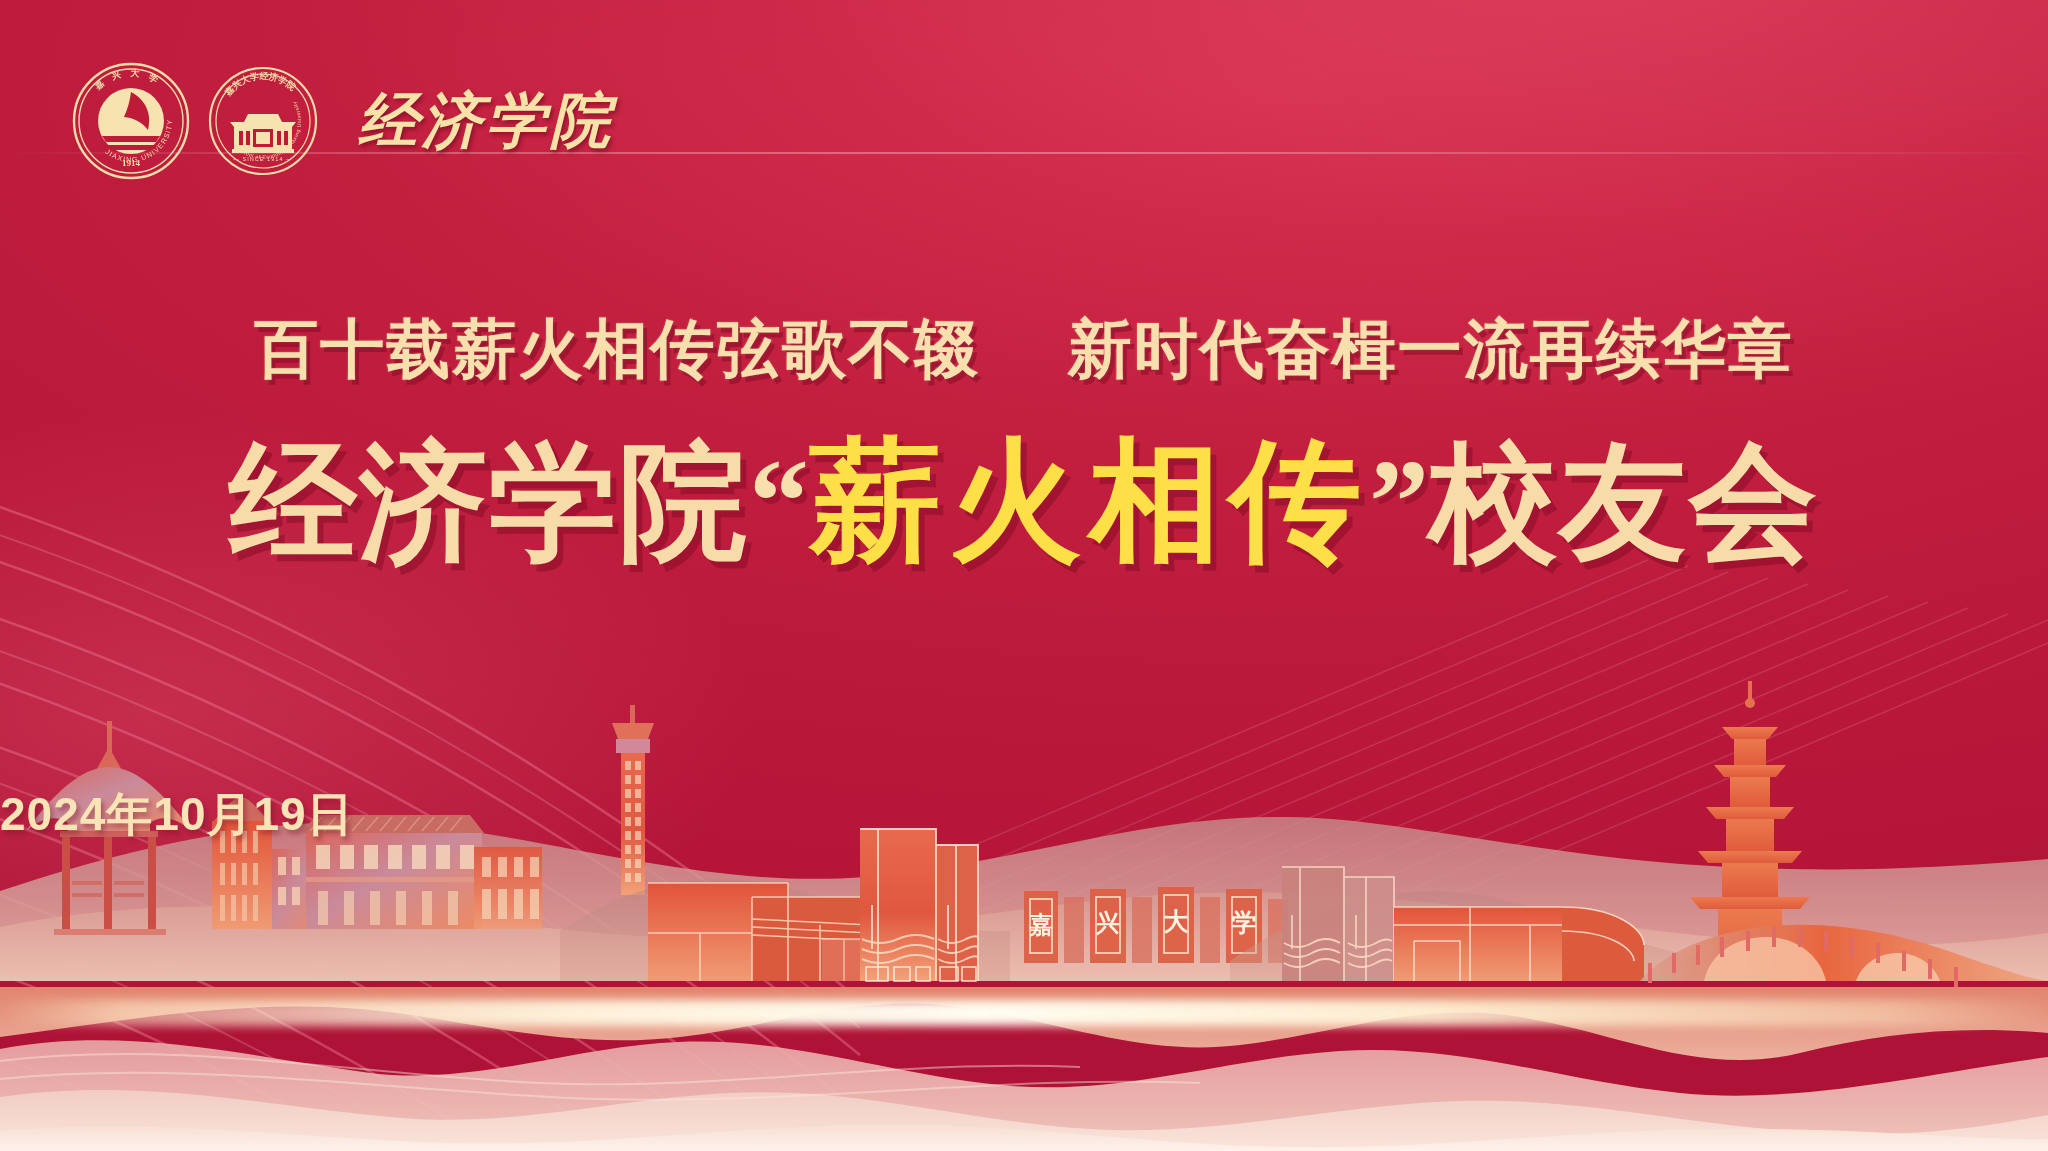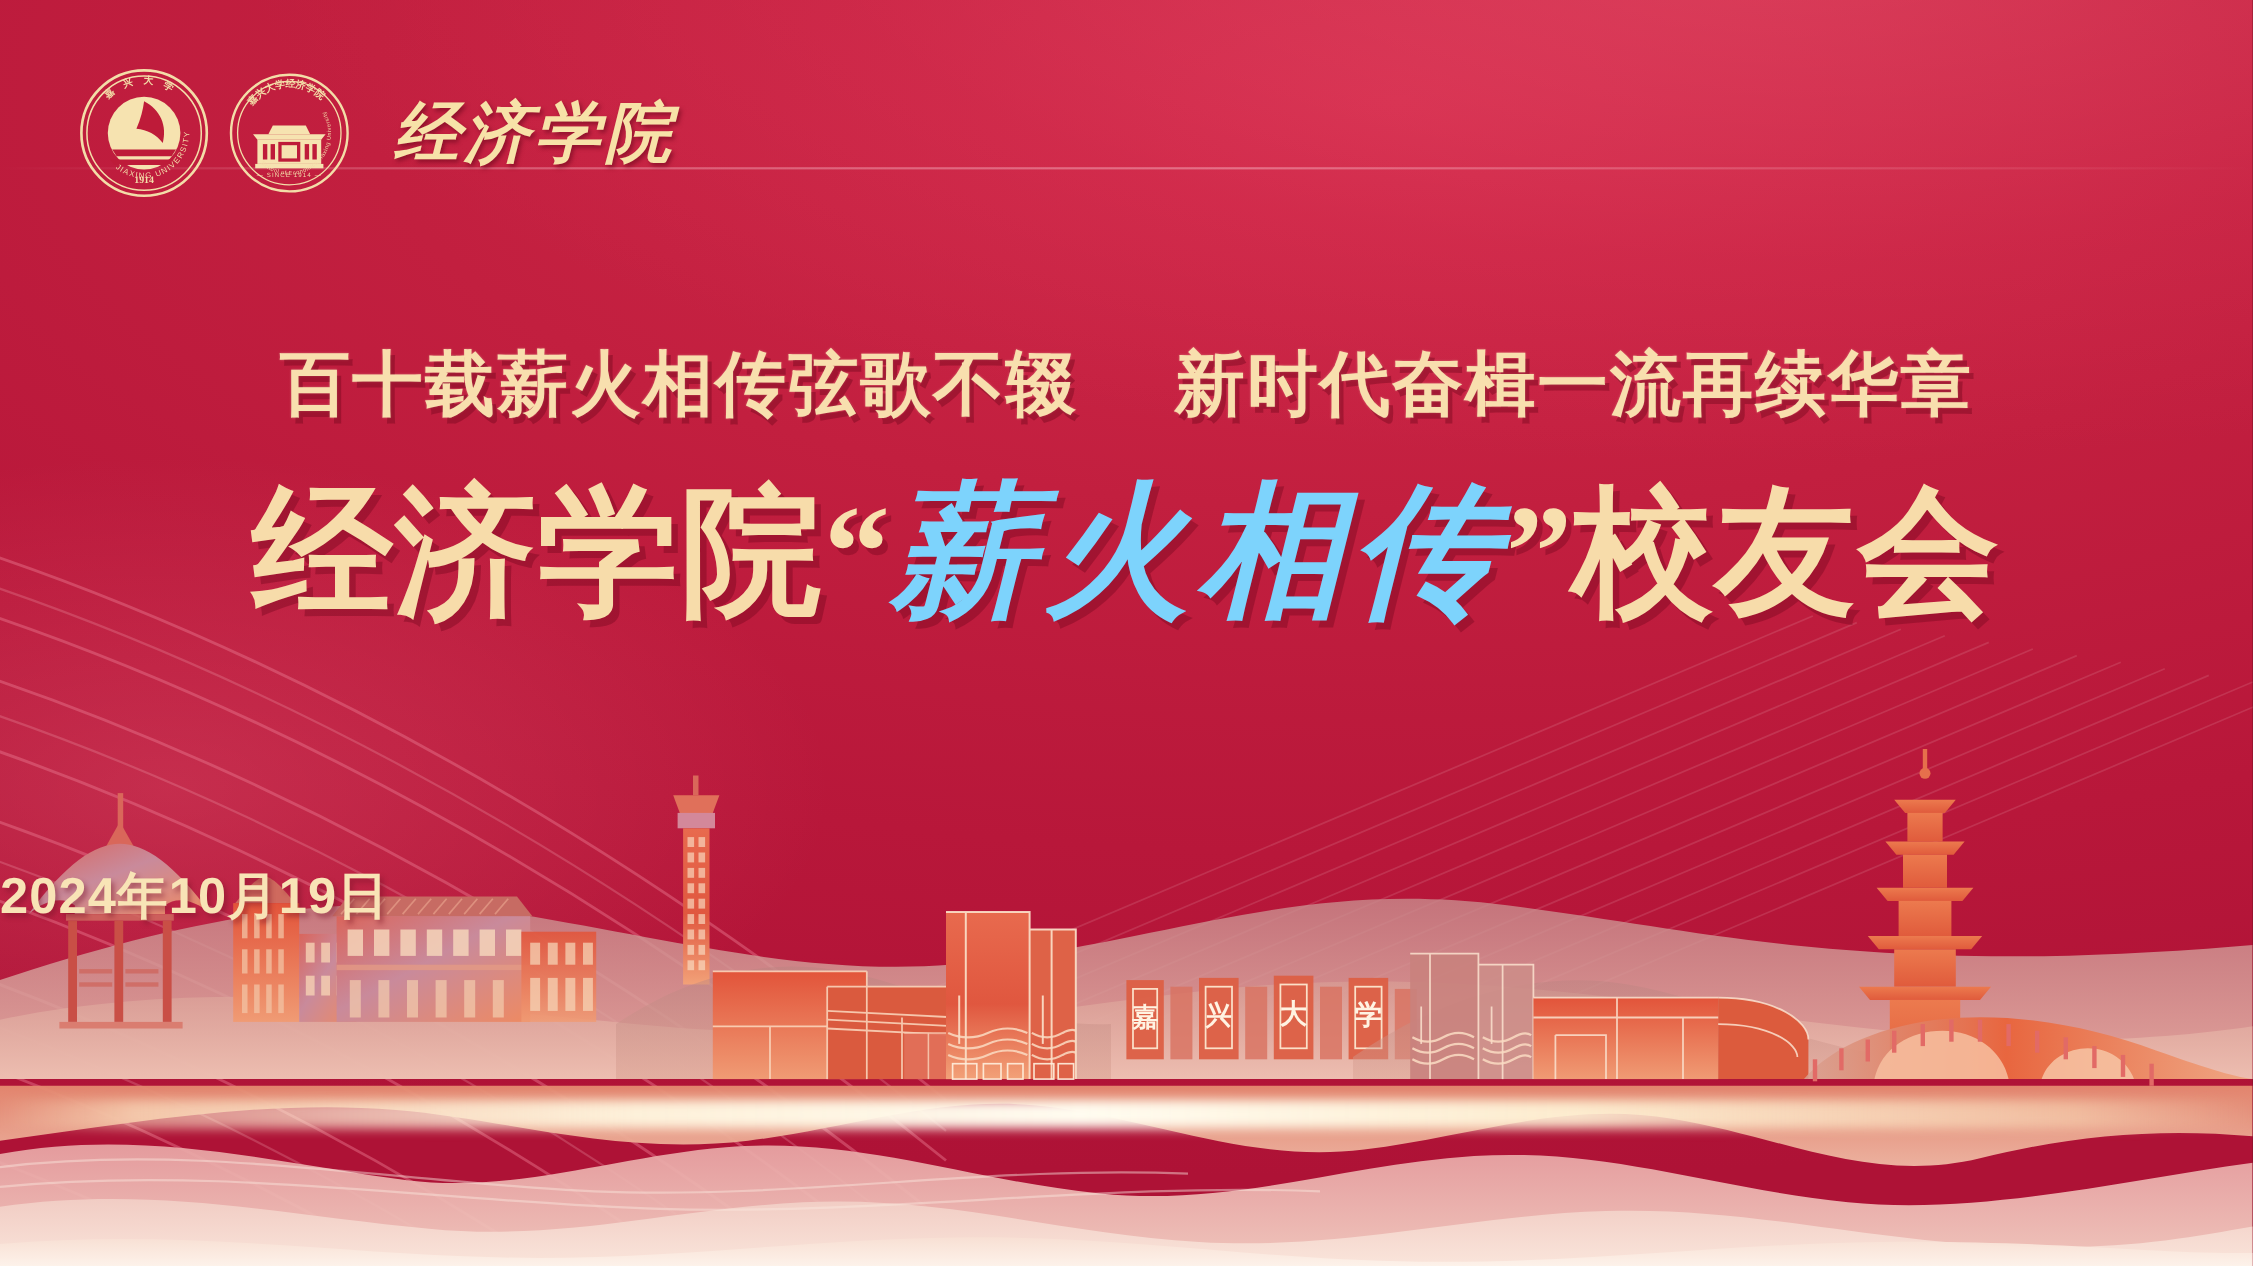--- a/index.html
+++ b/index.html
@@ -59,21 +59,21 @@
     position:absolute;left:0;top:436px;width:100%;text-align:center;
     white-space:nowrap;line-height:1;
   }
   .mt-blk{
     font-size:128px;font-weight:800;letter-spacing:2px;color:#F7DCAA;
     text-shadow:6px 7px 0px rgba(120,8,30,.42);
     vertical-align:middle;
   }
   .mt-cal{
     font-family:"Liberation Serif","DejaVu Serif",serif;
-    font-size:132px;font-weight:700;font-style:italic;color:#7dd3fc;
+    font-size:132px;font-weight:700;color:#fde047;
     text-shadow:6px 7px 0px rgba(120,8,30,.42);
     vertical-align:middle;letter-spacing:8px;
   }
   .mt-quote{
     font-family:"Liberation Serif","DejaVu Serif",serif;
     font-size:120px;font-weight:700;color:#F8DFAE;vertical-align:middle;
     text-shadow:5px 6px 0px rgba(120,8,30,.42);
   }
   .datetext{
     position:absolute;left:0;top:784px;width:100%;text-align:left;

